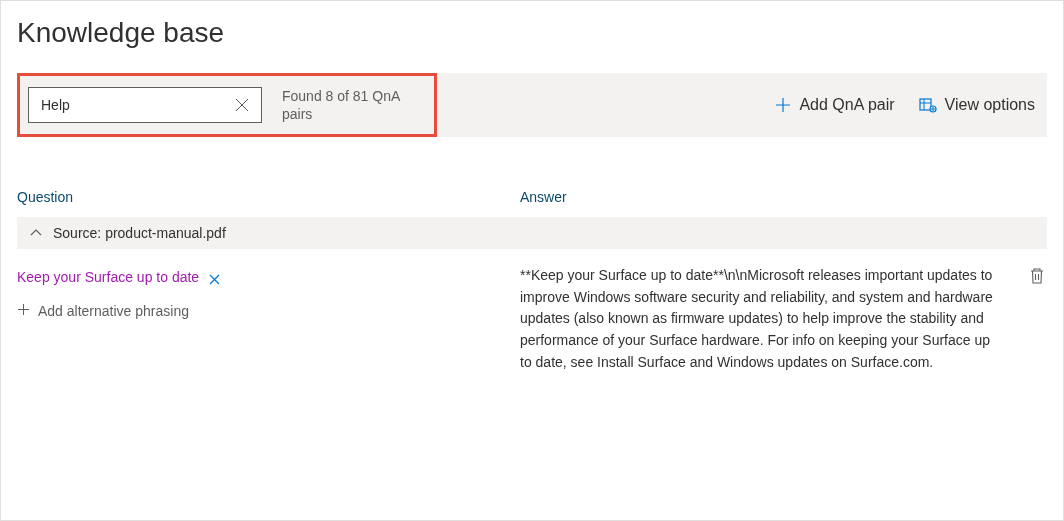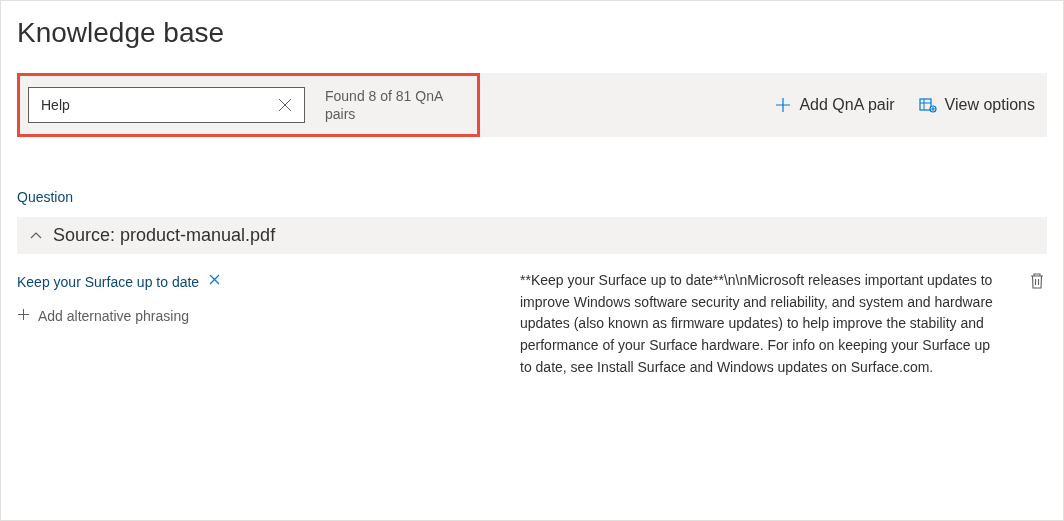--- a/index.html
+++ b/index.html
@@ -35,21 +35,21 @@
       border: 3px solid #e74c3c;
       display: flex;
       align-items: center;
       height: 100%;
       padding: 0 12px 0 8px;
     }
     .search-wrap {
       display: flex;
       background: #fff;
       border: 1px solid #605e5c;
-      width: 277px;
+      width: 234px;
       height: 36px;
       padding: 0 8px 0 12px;
     }
     .search-input {
       border: none;
       outline: none;
       font-size: 14px;
       font-family: inherit;
       flex: 1;
       color: #323130;
@@ -108,35 +108,35 @@
     }
     .source-row {
       background: #f3f2f1;
       display: flex;
       align-items: center;
       padding: 8px 12px;
       gap: 10px;
     }
     .source-label {
       color: #323130;
-      font-size: 18px;
+      font-size: 14px;
     }
     .qna-row {
       display: flex;
       padding: 16px 0 0 0;
     }
     .question-col {
       width: 503px;
       padding-right: 24px;
     }
     .question-pill {
       display: inline-flex;
-      align-items: flex-start;
+      align-items: flex-end;
       gap: 10px;
-      color: #0c4a6e;
+      color: #a21caf;
       font-size: 14px;
       padding: 4px 8px 4px 0;
       margin-bottom: 10px;
     }
     .question-pill .remove {
       color: #0078d4;
       cursor: pointer;
       display: flex;
     }
     .add-link {
@@ -211,20 +211,21 @@
         <circle cx="14" cy="12" r="3" stroke="#0078d4" stroke-width="1.2" fill="#f3f2f1"></circle>
         <path d="M14 10 v4 M12 12 h4" stroke="#0078d4" stroke-width="1"></path>
       </svg>
       <span>View options</span>
     </button>
   </div>
 
   <div class="content-area">
     <div class="table-header">
       <div class="col-question">Question</div>
+      <div class="col-answer">Answer</div>
     </div>
 
     <div class="source-row">
       <svg width="14" height="10" viewBox="0 0 14 10">
           <path d="M2 7 L7 2 L12 7" stroke="#605e5c" stroke-width="1.2" fill="none"></path>
         </svg>
       <span class="source-label">Source: product-manual.pdf</span>
     </div>
 
     <div class="qna-row">

